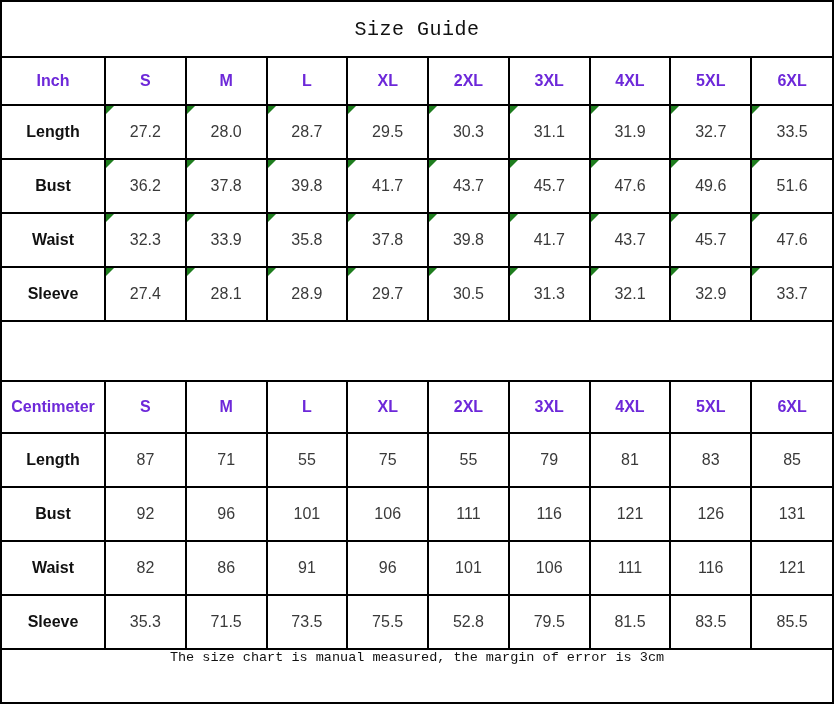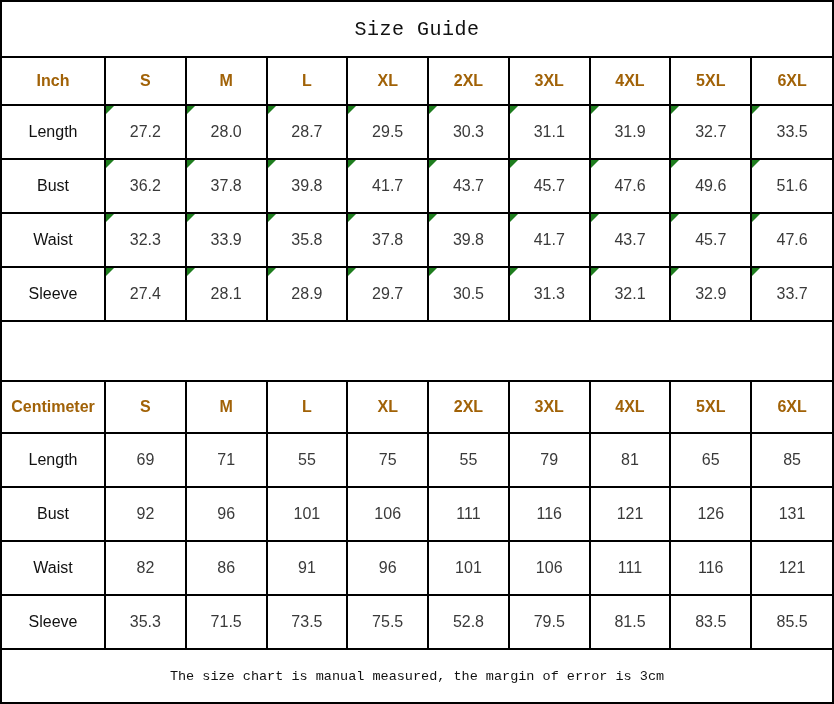--- a/index.html
+++ b/index.html
@@ -41,27 +41,27 @@
     vertical-align: middle;
     padding: 0;
     overflow: hidden;
   }
   .size-table tr > *:first-child { border-left: none; }
   .size-table tr > *:last-child  { border-right: none; }
   .size-table thead th {
     height: 46px;
     font-size: 16px;
     font-weight: bold;
-    color: #a16207;
+    color: #6d28d9;
   }
   table.size-table.cm thead th { height: 50px; }
   .size-table tbody th {
     height: 52px;
     font-size: 16px;
-    font-weight: normal;
+    font-weight: bold;
     color: #111111;
   }
   .size-table tbody td {
     height: 52px;
     font-size: 16px;
     font-weight: normal;
     color: #3a3a3a;
     position: relative;
   }
   col.label-col { width: 103px; }
@@ -72,21 +72,21 @@
     width: 0;
     height: 0;
     border-top: 8px solid var(--flag-color, #1e7d1e);
     border-right: 8px solid transparent;
     pointer-events: none;
   }
   .gap-row { flex: 1 1 auto; }
   .footer-row {
     flex: 0 0 52px;
     display: flex;
-    align-items: center;
+    align-items: flex-start;
     justify-content: center;
     font-family: "Liberation Mono", "DejaVu Sans Mono", monospace;
     font-size: 13.5px;
     color: #111111;
   }
 </style>
 </head>
 <body>
 
 <div class="sheet">
@@ -199,28 +199,28 @@
           <th>2XL</th>
           <th>3XL</th>
           <th>4XL</th>
           <th>5XL</th>
           <th>6XL</th>
         </tr>
       </thead>
     <tbody>
         <tr>
           <th>Length</th>
-          <td>69</td>
+          <td>87</td>
           <td>71</td>
           <td>55</td>
           <td>75</td>
           <td>55</td>
           <td>79</td>
           <td>81</td>
-          <td>65</td>
+          <td>83</td>
           <td>85</td>
         </tr>
         <tr>
           <th>Bust</th>
           <td>92</td>
           <td>96</td>
           <td>101</td>
           <td>106</td>
           <td>111</td>
           <td>116</td>

